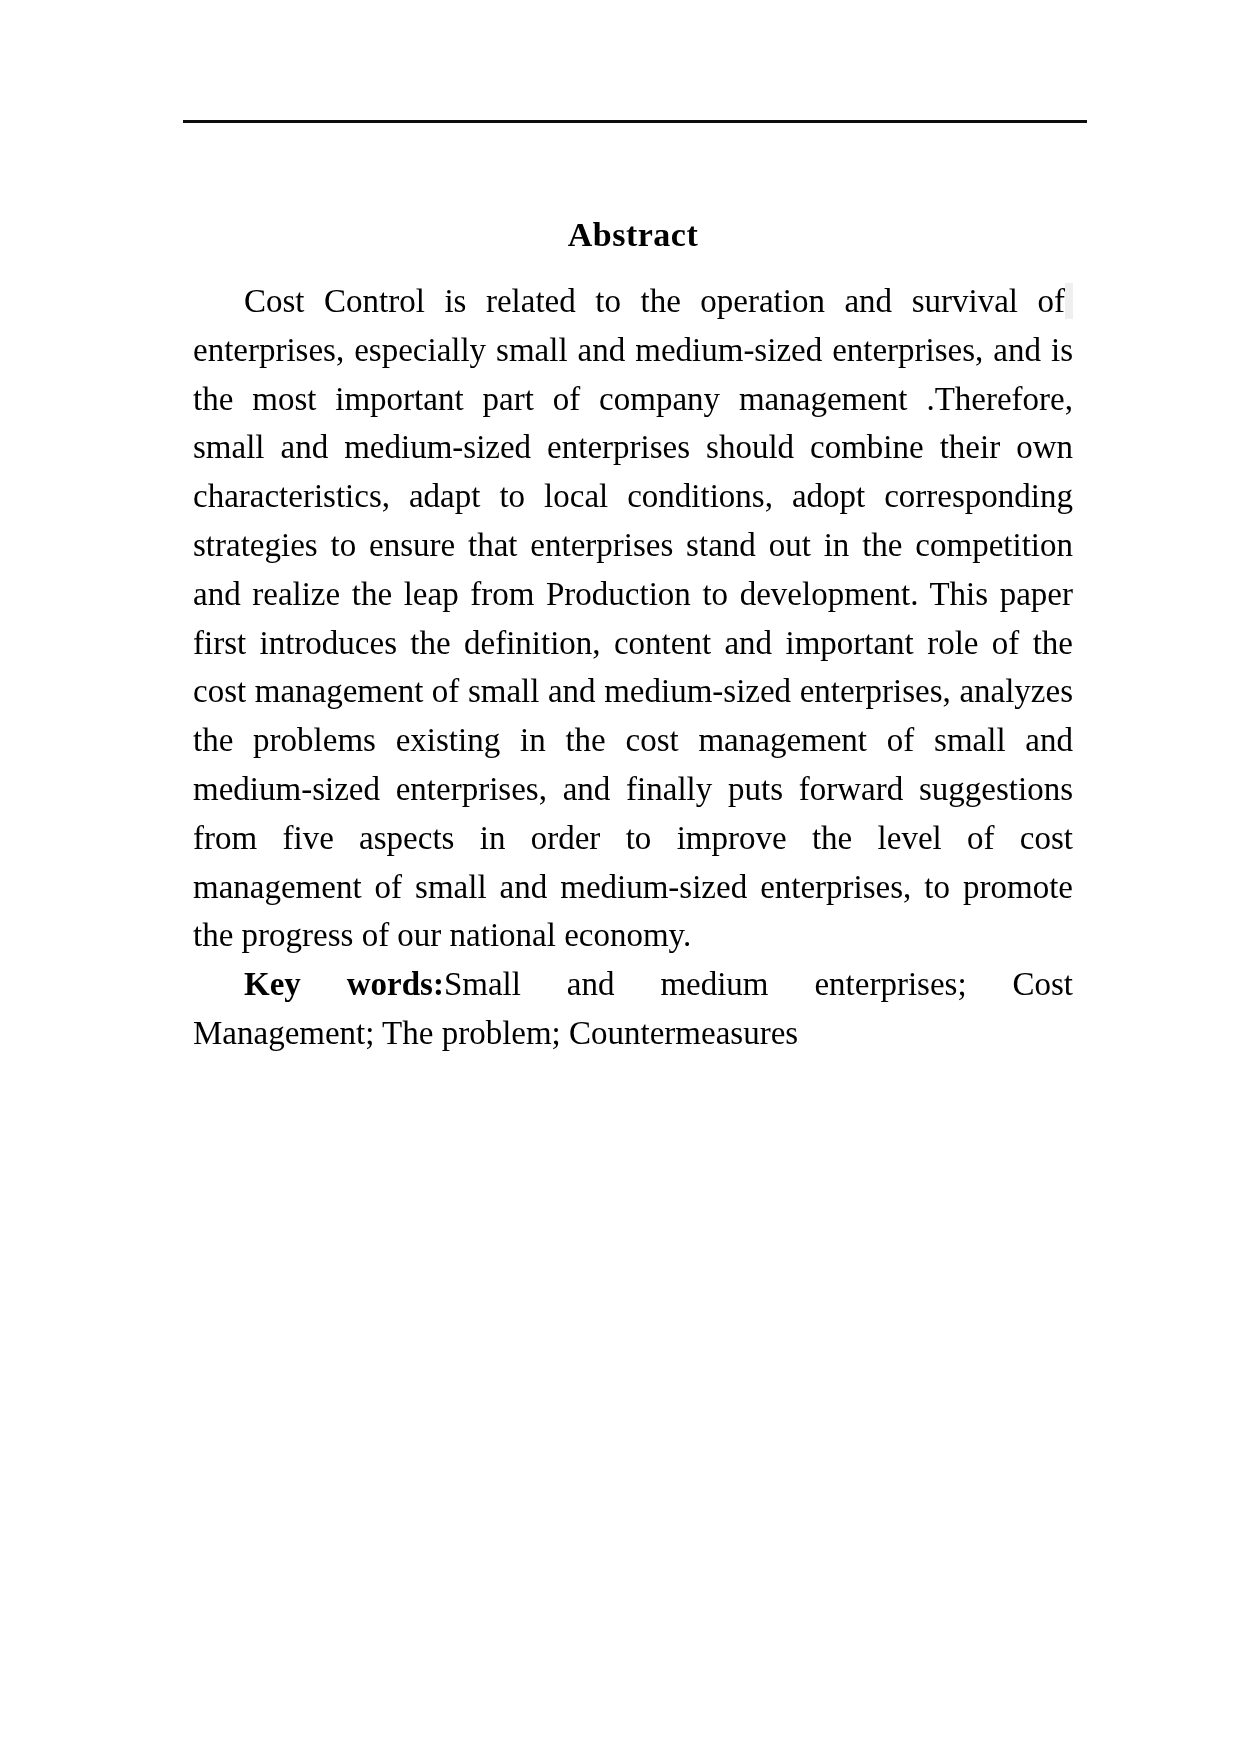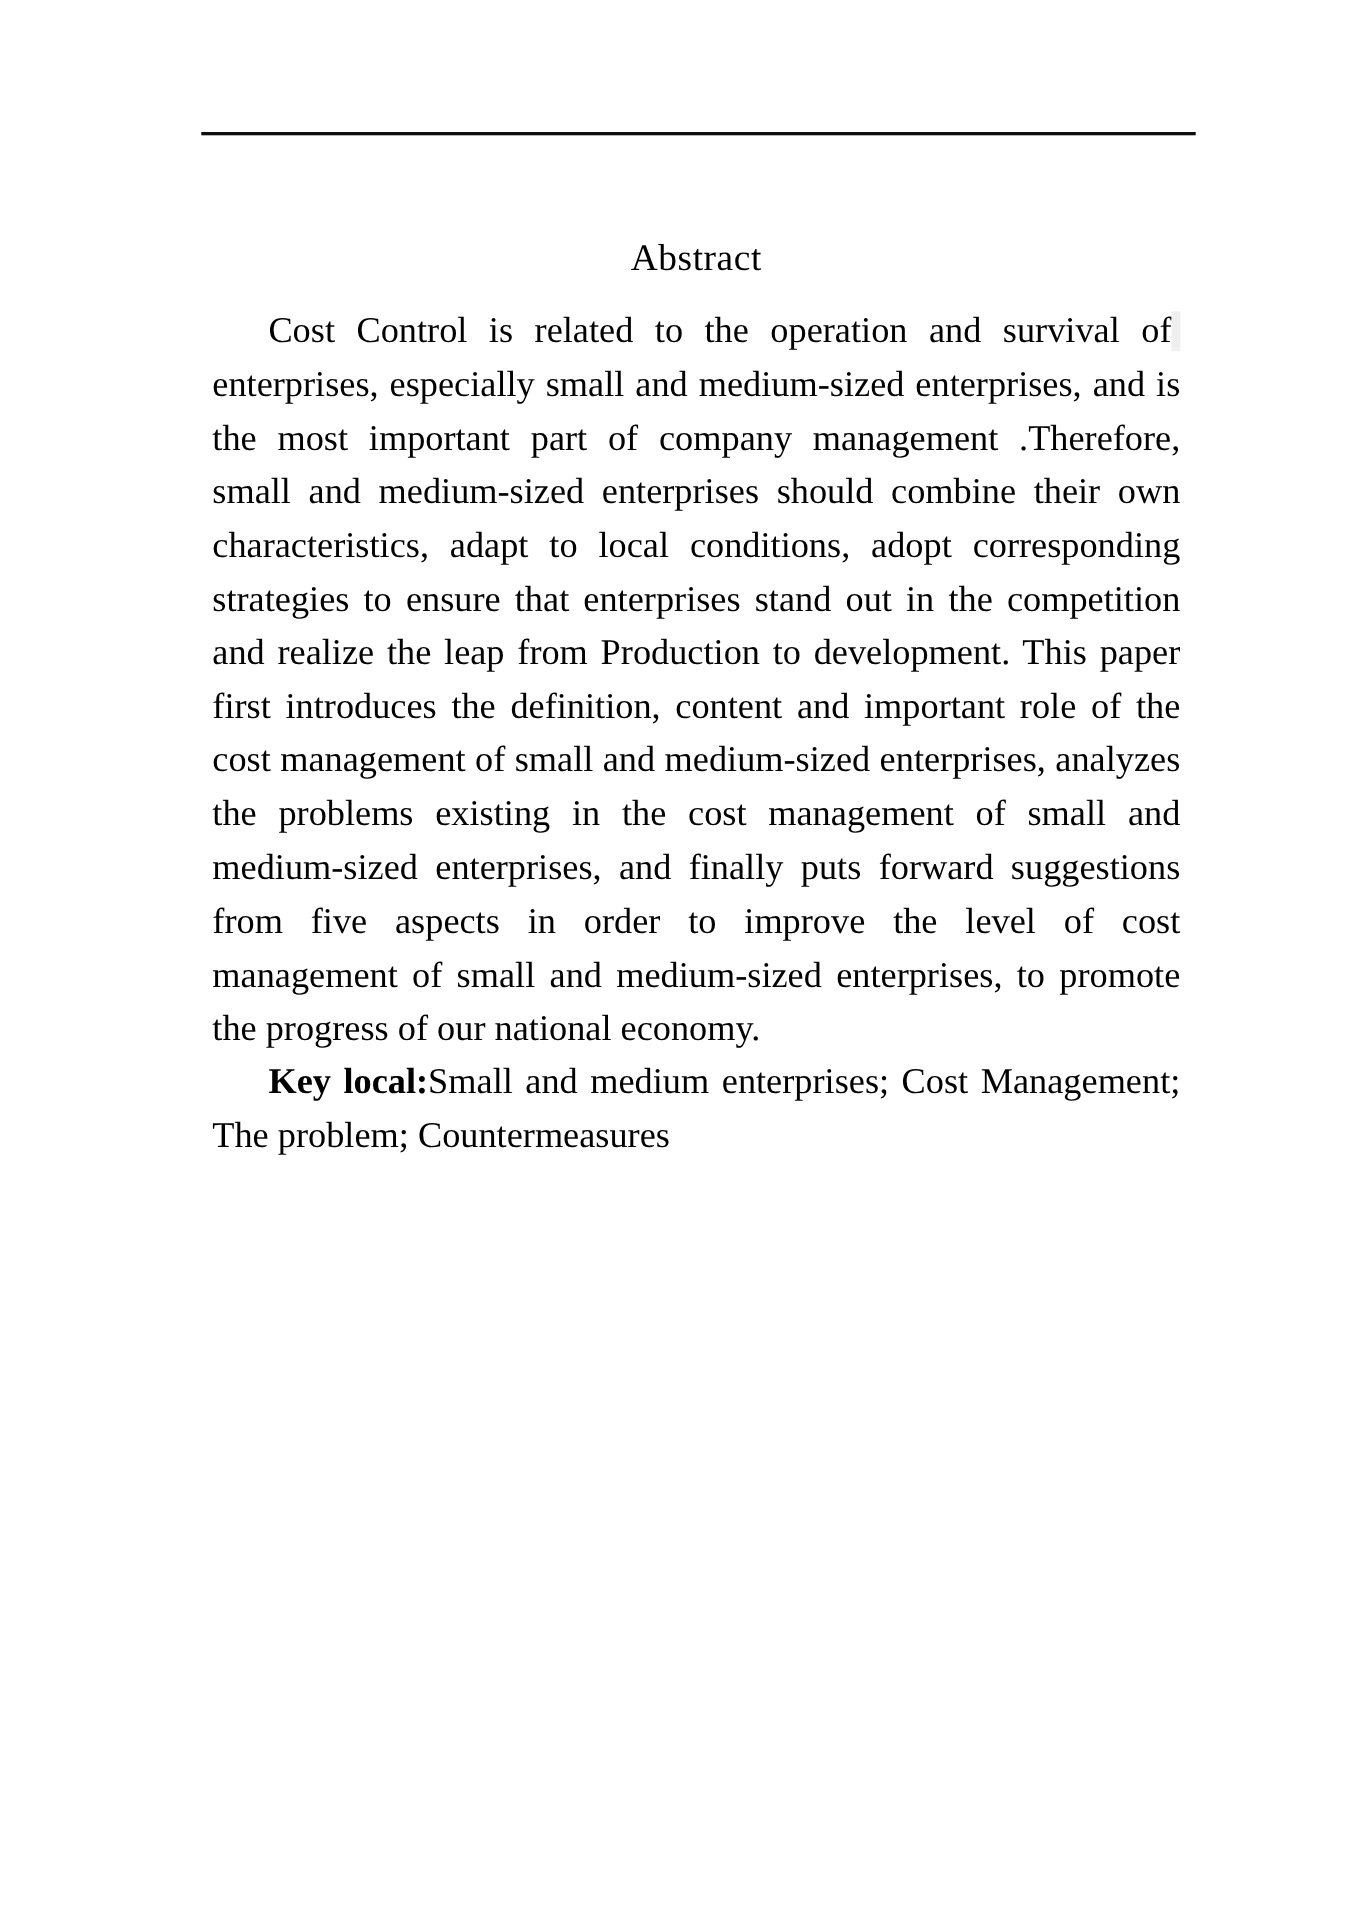--- a/index.html
+++ b/index.html
@@ -25,21 +25,21 @@
     height: 3px;
     background: #0d0d0d;
   }
   .page-title {
     position: absolute;
     left: 193px;
     top: 193px;
     width: 880px;
     text-align: center;
     font-size: 34px;
-    font-weight: normal;
+    font-weight: bold;
     line-height: 1.1;
     letter-spacing: 0.5px;
   }
   .content {
     position: absolute;
     left: 193px;
     top: 277px;
     width: 880px;
     font-size: 33px;
     line-height: 48.8px;
@@ -64,17 +64,17 @@
 <div class="page">
 
   <div class="header-rule"></div>
 
   <h1 class="page-title">Abstract</h1>
 
   <div class="content">
 
     <p><span>Cost Control is related to the operation and survival of</span><span class="highlight-space"> </span><span>enterprises, especially small and medium-sized enterprises, and is the most important part of company management .Therefore, small and medium-sized enterprises should combine their own characteristics, adapt to local conditions, adopt corresponding strategies to ensure that enterprises stand out in the competition and realize the leap from Production to development. This paper first introduces the definition, content and important role of the cost management of small and medium-sized enterprises, analyzes the problems existing in the cost management of small and medium-sized enterprises, and finally puts forward suggestions from five aspects in order to improve the level of cost management of small and medium-sized enterprises, to promote the progress of our national economy.</span></p>
 
-    <p><span class="kw-label">Key local:</span><span>Small and medium enterprises; Cost Management; The problem; Countermeasures</span></p>
+    <p><span class="kw-label">Key words:</span><span>Small and medium enterprises; Cost Management; The problem; Countermeasures</span></p>
 
   </div>
 
 </div>
 
 </body></html>

